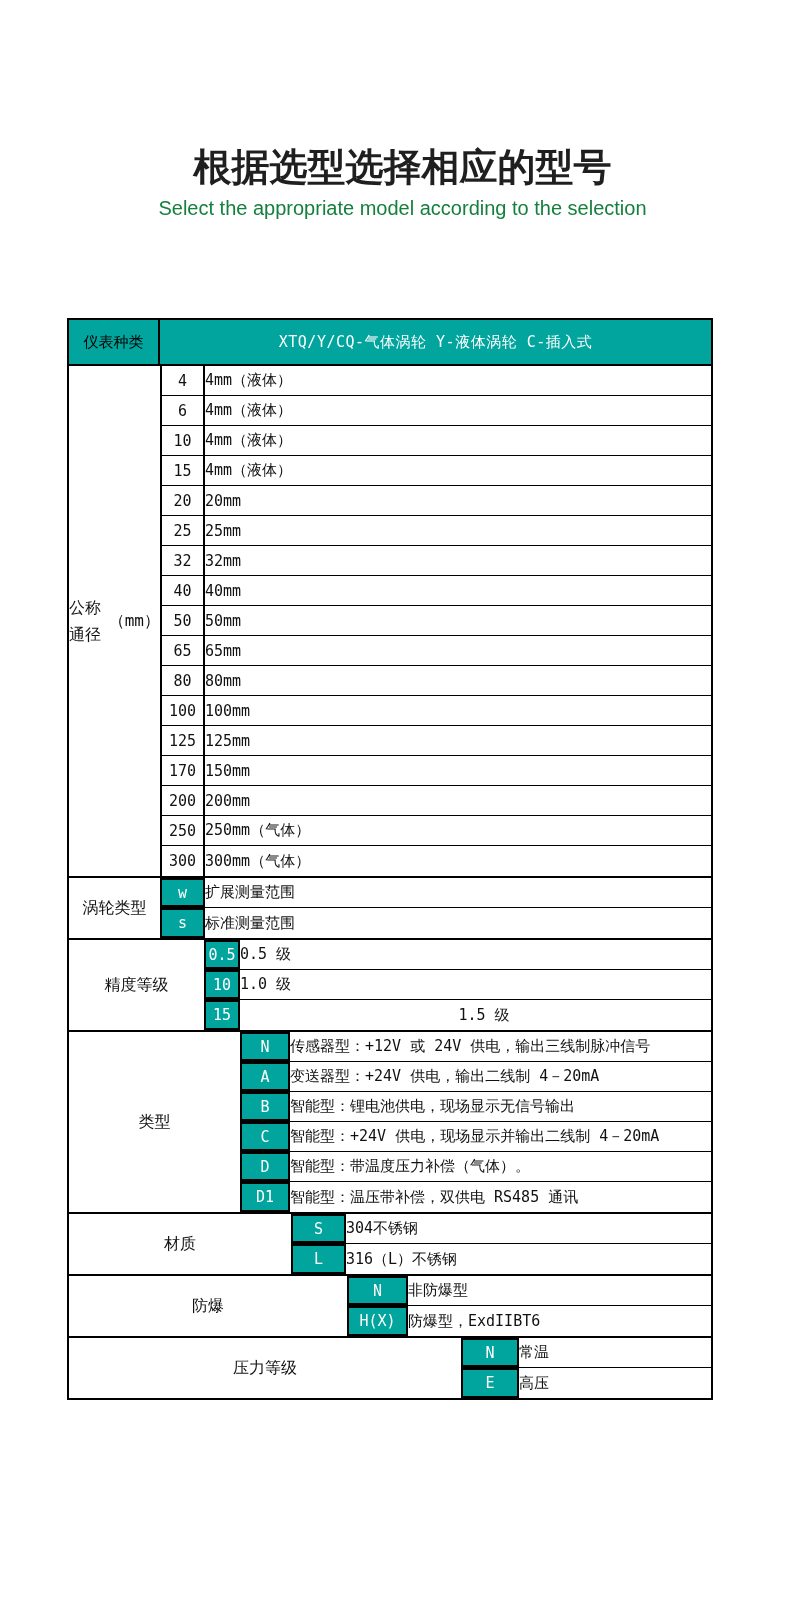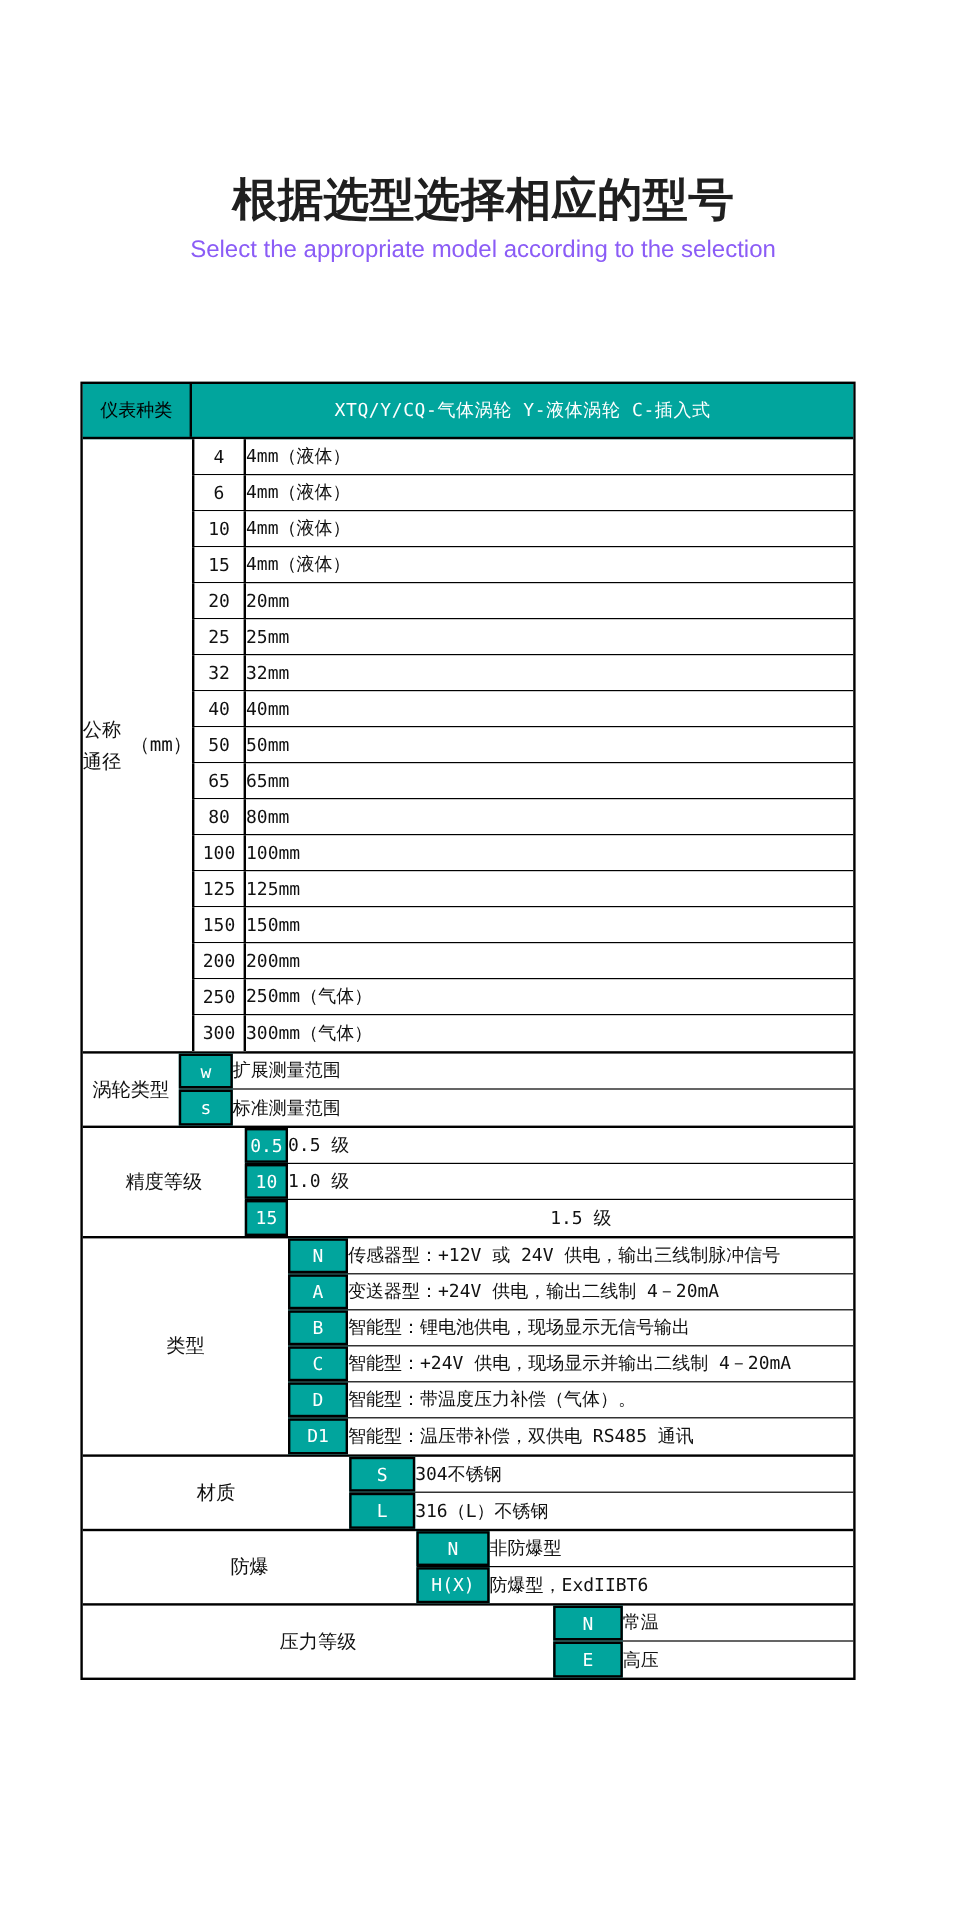--- a/index.html
+++ b/index.html
@@ -5,21 +5,21 @@
 <style>
   :root{ --teal:#01A59D; }
   *{ box-sizing:border-box; margin:0; padding:0; }
   html,body{ background:#fff; }
   body{ width:805px; height:1600px; position:relative; overflow:hidden;
         font-family:"Liberation Sans","DejaVu Sans",sans-serif; }
 
   .title{ position:absolute; top:147px; left:0; width:805px; text-align:center;
           font-size:38px; font-weight:700; color:#1f1f1f; line-height:1.1; }
   .subtitle{ position:absolute; top:197px; left:0; width:805px; text-align:center;
-             font-size:20px; color:#8b5cf6; }
+             font-size:20px; color:#15803d; }
 
   .tbl{ position:absolute; left:67px; top:318px; width:646px;
         border:2px solid #000; background:#fff; color:#111;
         font-family:"DejaVu Sans Mono","DejaVu Sans",monospace; }
 
   .hdr{ display:flex; height:46px; background:var(--teal); border-bottom:2px solid #000; }
   .hdr-label{ width:91px; border-right:2px solid #000; color:#000000;
               display:flex; align-items:center; justify-content:center; font-size:15px; }
   .hdr-value{ flex:1; color:#fff; display:flex; align-items:center; justify-content:center;
               font-size:15px; letter-spacing:0.5px; }
@@ -37,21 +37,21 @@
          border-left:2px solid #000; border-right:2px solid #000; flex:none; }
   .code.teal{ background:var(--teal); color:#fff;
               border-top:2px solid #000; border-bottom:2px solid #000; }
   .code.plain{ background:#fff; color:#111; }
 
   .desc{ flex:1; display:flex; align-items:center; font-size:15px; }
   .desc.center{ justify-content:center; padding-left:17px; }
 
   
   .sec-diameter  .lab{ width:91px; }  .sec-diameter  .code{ width:45px; }
-  .sec-turbine   .lab{ width:80px; }  .sec-turbine   .code{ width:45px; }
+  .sec-turbine   .lab{ width:91px; }  .sec-turbine   .code{ width:45px; }
   .sec-precision .lab{ width:135px; } .sec-precision .code{ width:36px; }
   .sec-type      .lab{ width:171px; } .sec-type      .code{ width:50px; }
   .sec-material  .lab{ width:222px; } .sec-material  .code{ width:55px; }
   .sec-explosion .lab{ width:278px; } .sec-explosion .code{ width:61px; }
   .sec-pressure  .lab{ width:392px;text-align:center; } .sec-pressure  .code{ width:58px; }
 </style>
 </head>
 <body>
 
 <div class="title">根据选型选择相应的型号</div>
@@ -116,21 +116,21 @@
         </div>
       <div class="row">
           <div class="code plain">100</div>
           <div class="desc">100mm</div>
         </div>
       <div class="row">
           <div class="code plain">125</div>
           <div class="desc">125mm</div>
         </div>
       <div class="row">
-          <div class="code plain">150</div>
+          <div class="code plain">170</div>
           <div class="desc">150mm</div>
         </div>
       <div class="row">
           <div class="code plain">200</div>
           <div class="desc">200mm</div>
         </div>
       <div class="row">
           <div class="code plain">250</div>
           <div class="desc">250mm（气体）</div>
         </div>

